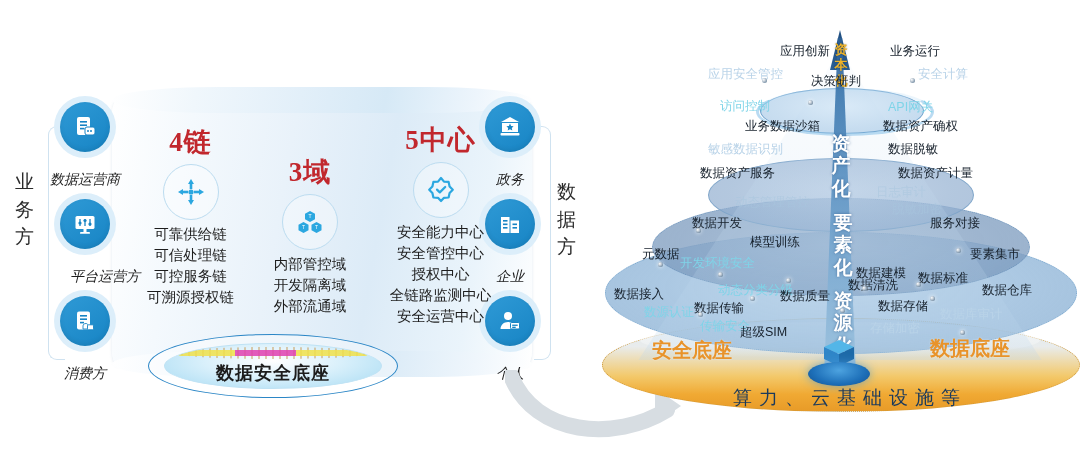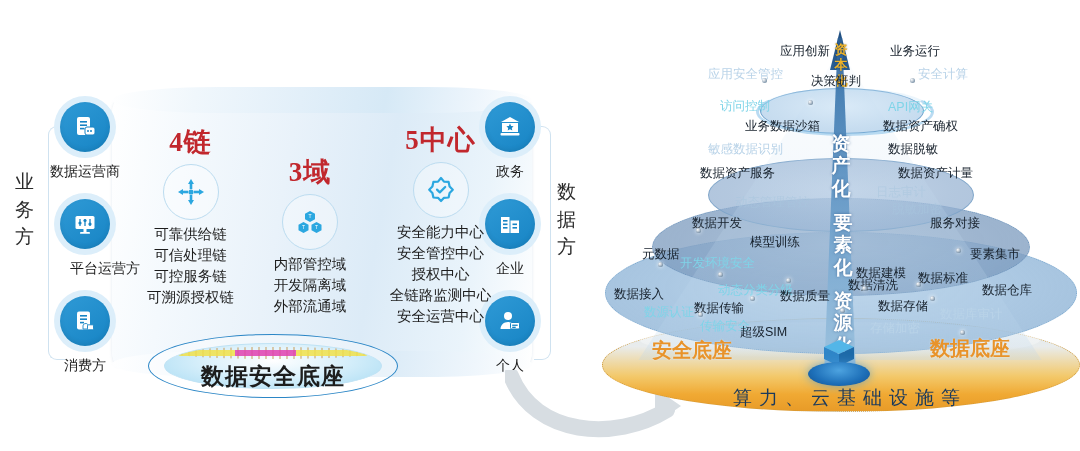--- a/index.html
+++ b/index.html
@@ -48,21 +48,21 @@
   .actor .halo{
     width:62px;height:62px;margin:0 auto;border-radius:50%;
     background:#dceefa;display:flex;align-items:center;justify-content:center;
   }
   .actor .disc{
     width:50px;height:50px;border-radius:50%;
     background:linear-gradient(145deg,#2f9ad6,#1784c4);
     display:flex;align-items:center;justify-content:center;
     box-shadow:inset 0 -2px 5px rgba(0,0,0,.08);
   }
-  .actor .cap{margin-top:5px;font-size:14px;color:#1d1d1d;white-space:nowrap;}
+  .actor .cap{margin-top:13px;font-size:14px;color:#1d1d1d;white-space:nowrap;font-style:italic;}
   #actor-0{left:30px;top:96px;}
   #actor-1{left:30px;top:193px;text-align:right;}
   #actor-2{left:30px;top:290px;}
   #actor-3{left:455px;top:96px;}
   #actor-4{left:455px;top:193px;}
   #actor-5{left:455px;top:290px;}
 
   .pillar{position:absolute;text-align:center;}
   #pillar-0{left:128px;top:128px;width:125px;}
   #pillar-1{left:250px;top:158px;width:120px;}
@@ -94,21 +94,21 @@
     background:linear-gradient(90deg,#f1e14a 0%,#f1e14a 30%,#e040b0 30%,#e040b0 62%,#f1e14a 62%,#f1e14a 100%);
     border-radius:3px;opacity:.85;
   }
   #left-base .speck{
     position:absolute;left:4%;right:4%;top:6%;height:12px;
     background:repeating-linear-gradient(90deg,#caa46a 0 2px,transparent 2px 7px);
     opacity:.55;border-radius:50%;
   }
   #left-base .lbl{
     position:absolute;left:0;right:0;top:27px;text-align:center;
-    font-size:23px;font-weight:bold;color:#1d1d1d;letter-spacing:1px;
+    font-size:18px;font-weight:bold;color:#1d1d1d;letter-spacing:1px;
   }
 
   
   #flow-arrow{position:absolute;left:505px;top:370px;width:190px;height:72px;}
 
   
   #right-panel{position:absolute;left:600px;top:0;width:480px;height:451px;}
 
   .cone-layer{position:absolute;border-radius:50%;}
   #layer-bottom{

